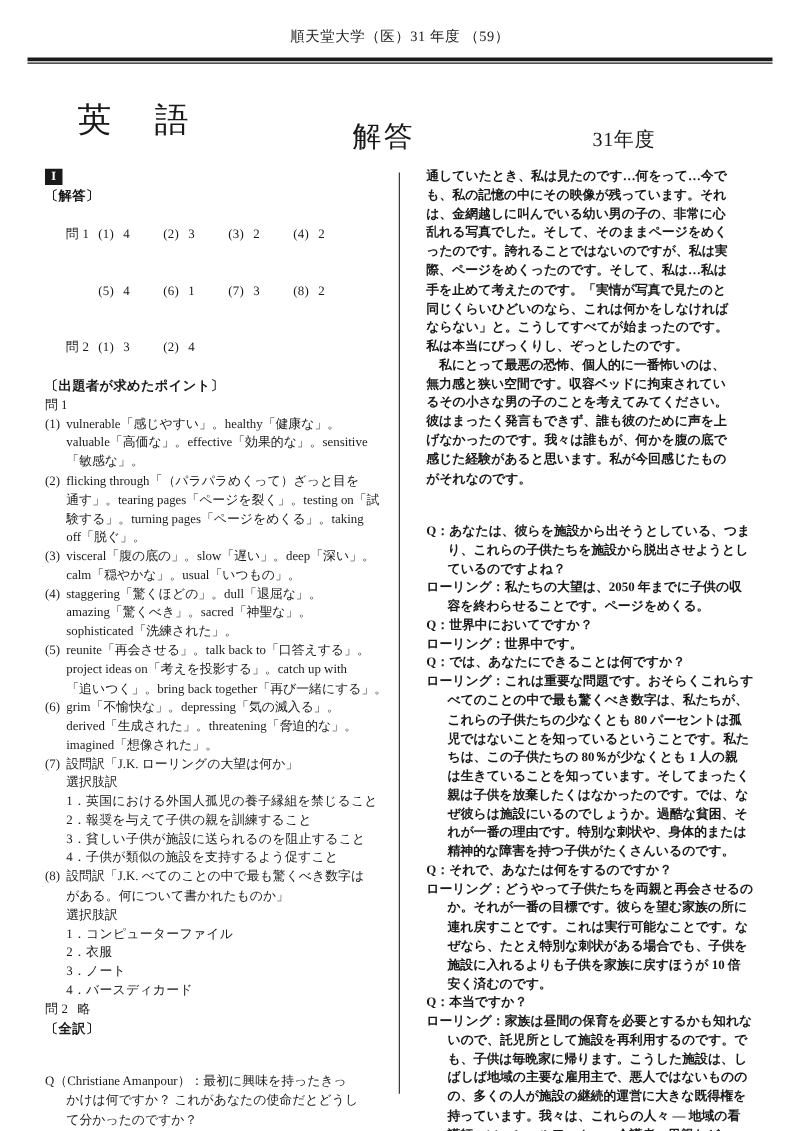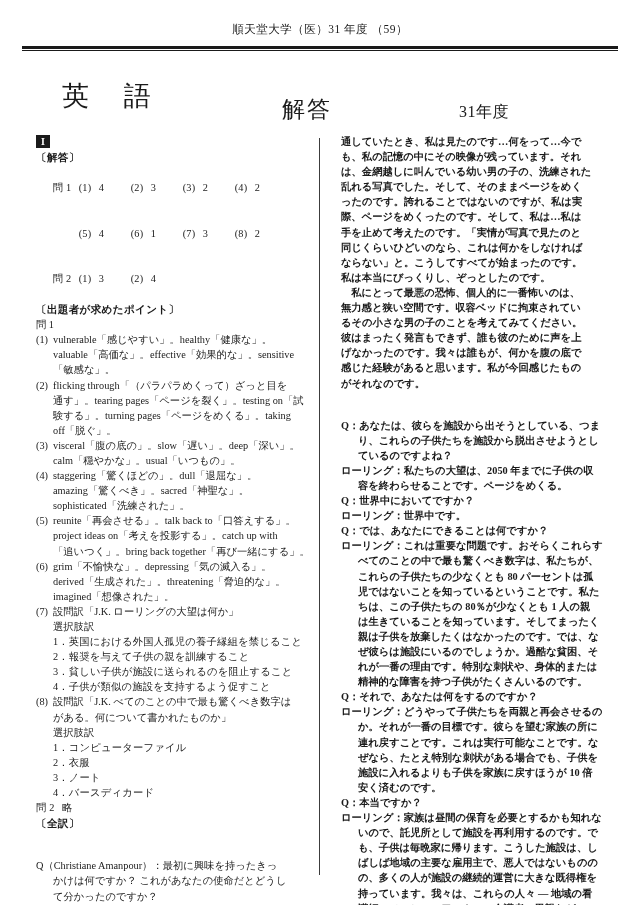--- a/index.html
+++ b/index.html
@@ -15,20 +15,21 @@
     font-family: "Liberation Serif", "DejaVu Serif", serif;
     color: #1a1a1a;
     overflow: hidden;
   }
 
   .page {
     position: absolute;
     inset: 0;
     width: 537px;
     height: 905px;
+    padding-left: 15px;
   }
 
   
   .runhead {
     position: absolute;
     top: 22px;
     left: 0;
     width: 640px;
     text-align: center;
     font-size: 11.5px;
@@ -254,21 +255,21 @@
     
     
     
     
   </div>
 
   <div class="col col-right">
 
     <span class="para">通していたとき、私は見たのです…何をって…今で</span>
     <span class="para">も、私の記憶の中にその映像が残っています。それ</span>
-    <span class="para">は、金網越しに叫んでいる幼い男の子の、洗練された</span>
+    <span class="para">は、金網越しに叫んでいる幼い男の子の、非常に心</span>
     <span class="para">乱れる写真でした。そして、そのままページをめく</span>
     <span class="para">ったのです。誇れることではないのですが、私は実</span>
     <span class="para">際、ページをめくったのです。そして、私は…私は</span>
     <span class="para">手を止めて考えたのです。「実情が写真で見たのと</span>
     <span class="para">同じくらいひどいのなら、これは何かをしなければ</span>
     <span class="para">ならない」と。こうしてすべてが始まったのです。</span>
     <span class="para">私は本当にびっくりし、ぞっとしたのです。</span>
     <span class="para"></span>
 
     <span class="para">　私にとって最悪の恐怖、個人的に一番怖いのは、</span>

